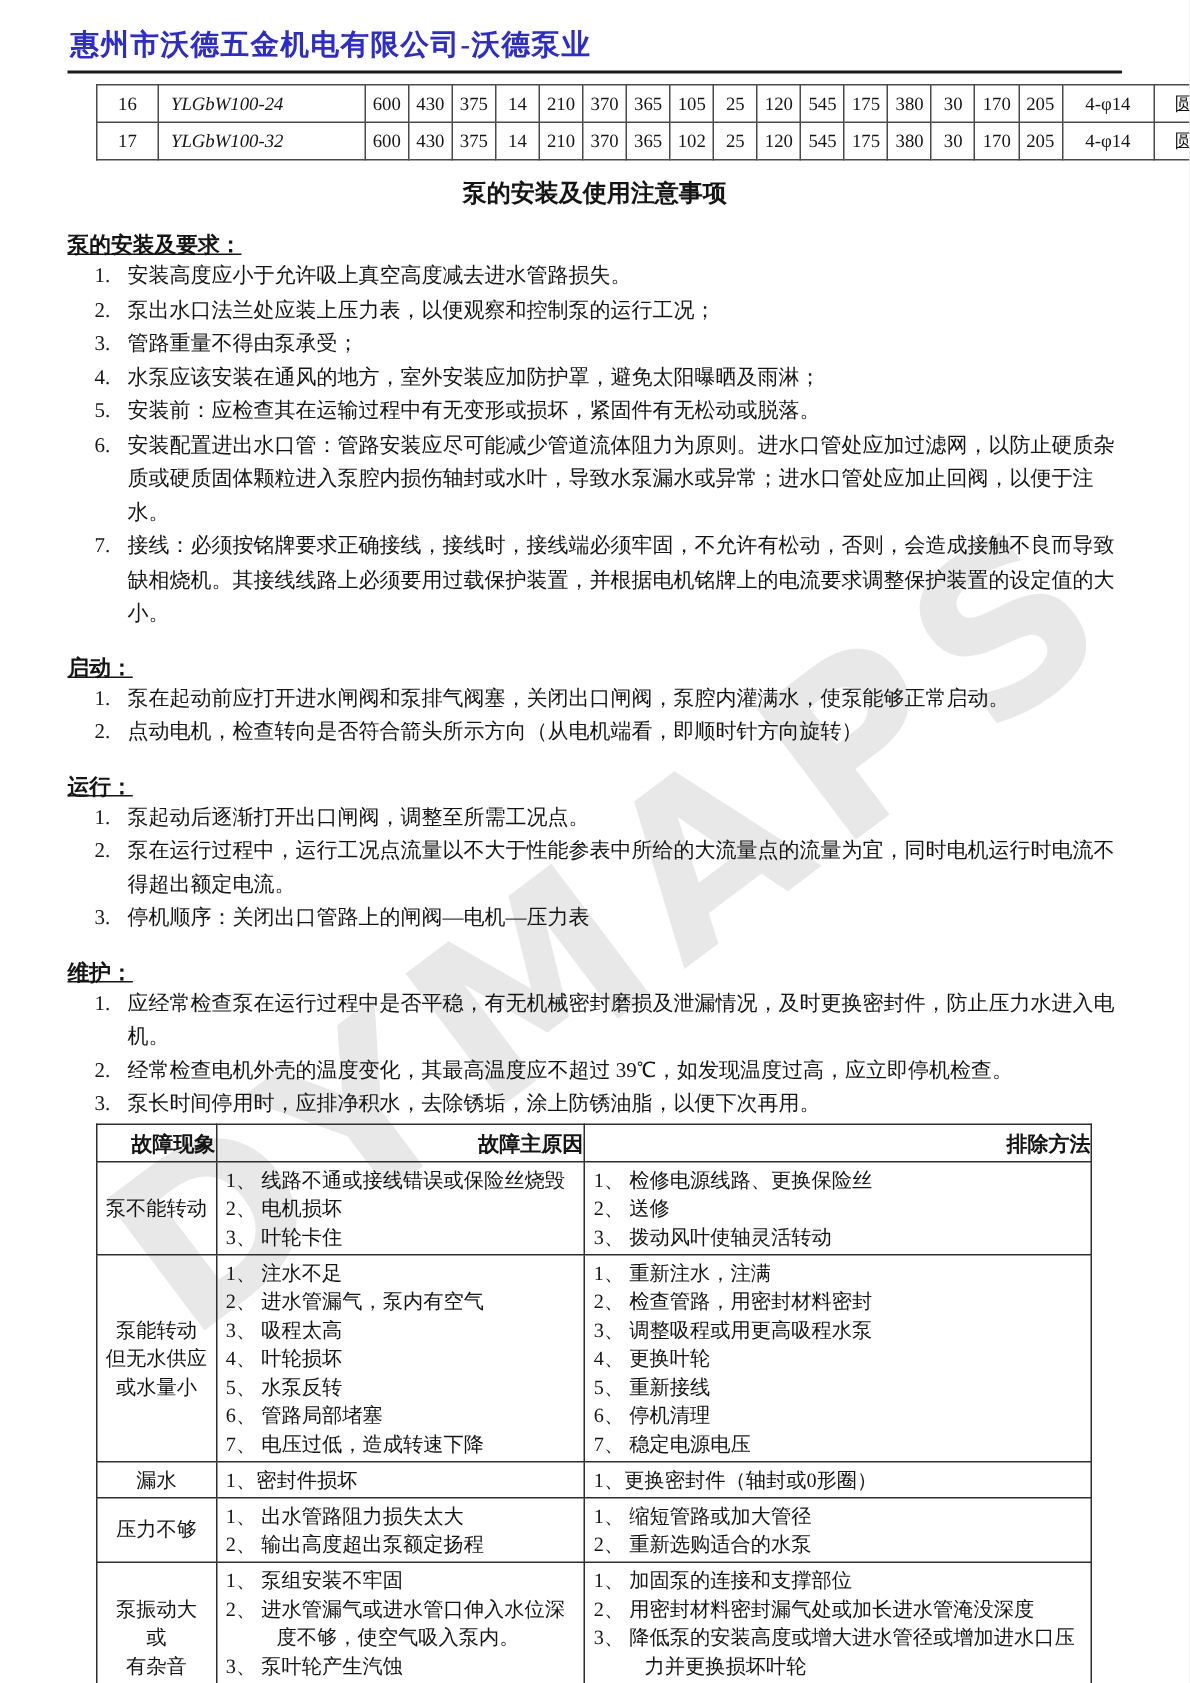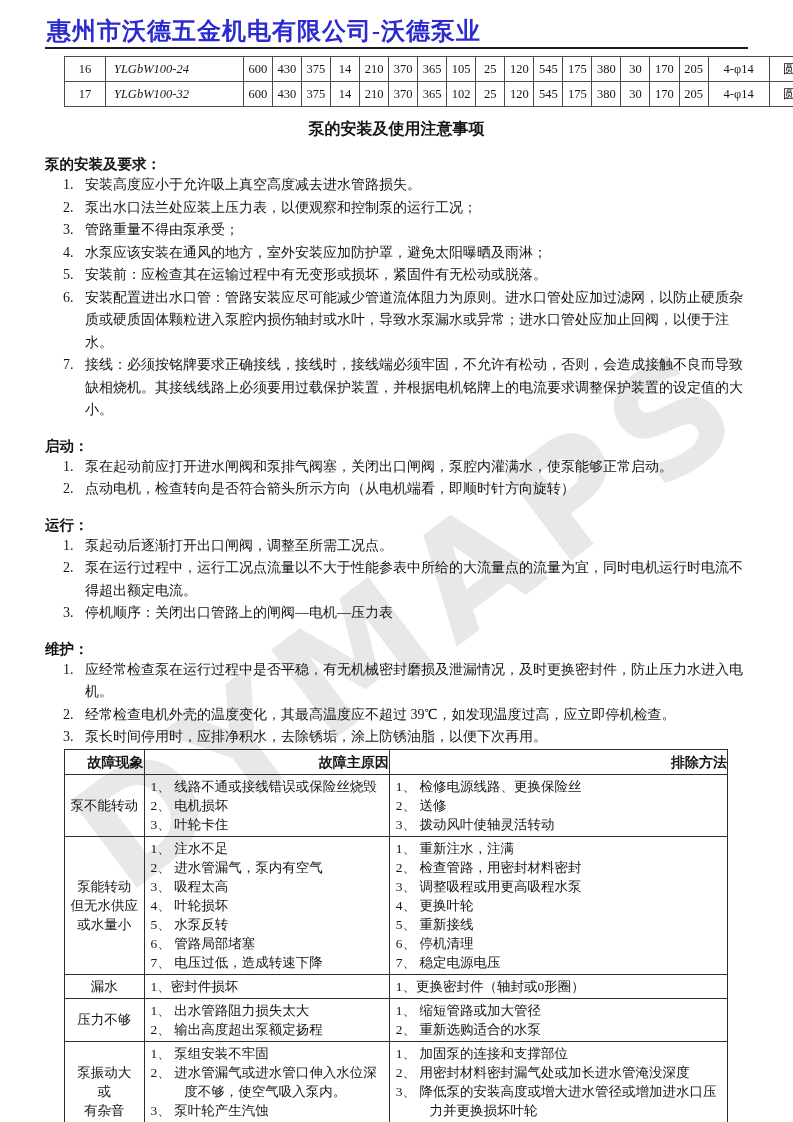--- a/index.html
+++ b/index.html
@@ -9,42 +9,42 @@
     font-family:"Liberation Serif",serif;color:#151515;
   }
   .watermark{
     position:absolute;left:-40px;top:530px;width:900px;text-align:center;
     font-family:"DejaVu Sans",sans-serif;font-weight:bold;font-size:150px;
     letter-spacing:14px;color:#c9c9c9;opacity:.42;
     transform:rotate(-37deg);z-index:0;white-space:nowrap;
   }
   .content{position:relative;z-index:1;padding:16px 45px 0 45px;}
   .company-header{
-    font-size:24px;font-weight:bold;color:#2b2bd0;
+    font-size:19px;font-weight:bold;color:#2b2bd0;
     letter-spacing:1px;padding-left:2px;line-height:30px;
   }
   .header-rule{border-bottom:2px solid #1c1c1c;margin-top:1px;}
 
   .spec-table{
     width:746px;margin:7px 0 0 19px;border-collapse:collapse;table-layout:fixed;
     font-size:12.5px;
   }
   .spec-table td{
     border:1px solid #4a4a4a;text-align:center;height:24px;
     padding:0 1px;overflow:hidden;white-space:nowrap;
   }
   .spec-table td:nth-child(2){text-align:left;padding-left:8px;font-style:italic;}
 
   .main-title{
     text-align:center;font-family:"Liberation Sans",sans-serif;
     font-weight:bold;font-size:16px;margin:12px 0 5px 0;
   }
   .section-heading{
     font-family:"Liberation Sans",sans-serif;font-weight:bold;
-    font-size:14.5px;line-height:20px;margin-top:14px;
+    font-size:14.5px;line-height:20px;margin-top:14px;text-decoration:underline;
   }
   .doc-list{margin:0;}
   .li{display:flex;font-size:14px;line-height:22.5px;padding-left:18px;}
   .li .num{flex:0 0 22px;}
   .li .txt{flex:1;}
 
   .table-title{
     text-align:center;font-family:"Liberation Sans",sans-serif;
     font-weight:bold;font-size:17px;margin:10px 0 6px 0;
   }

